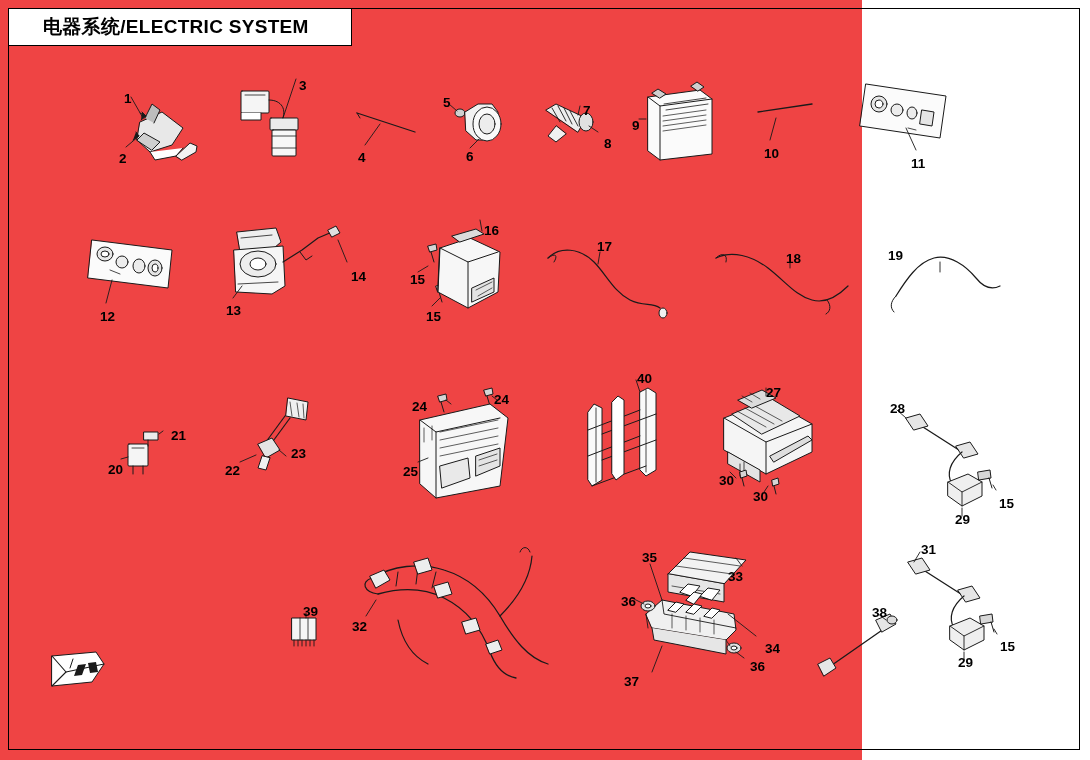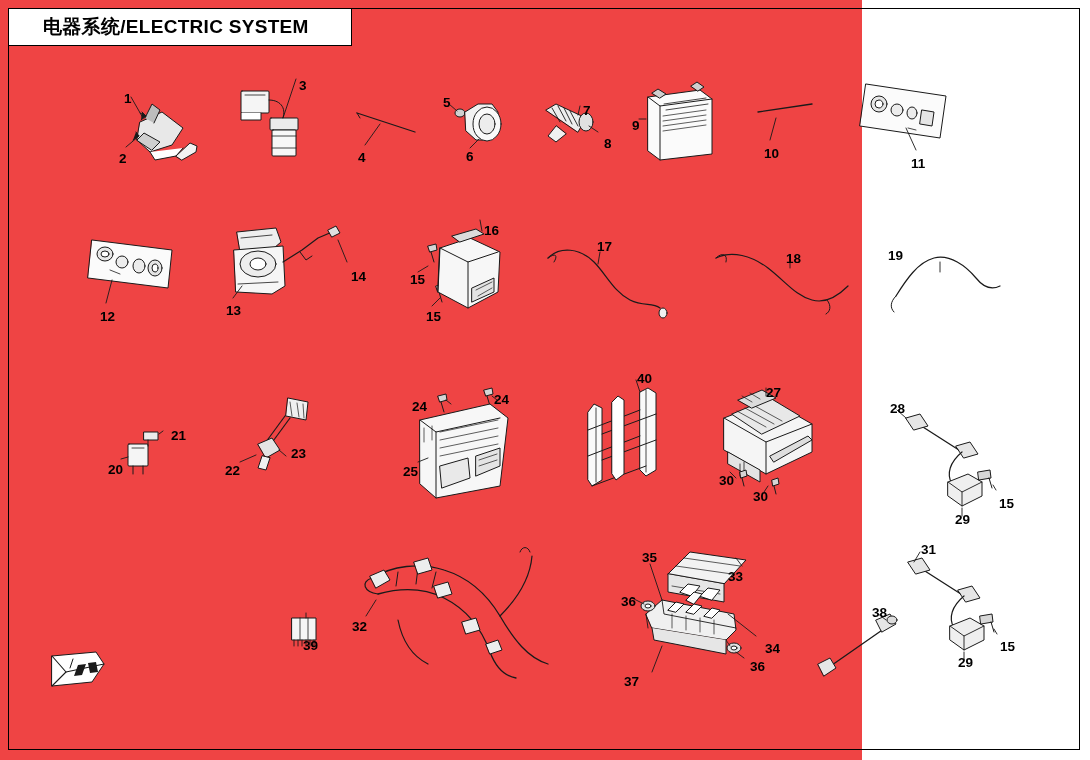--- a/index.html
+++ b/index.html
@@ -437,15 +437,15 @@
   <span class="callout" style="left:958px;top:656px;">29</span>
   <span class="callout" style="left:1000px;top:640px;">15</span>
   <span class="callout" style="left:352px;top:620px;">32</span>
   <span class="callout" style="left:728px;top:558px;margin-top:12px;">33</span>
   <span class="callout" style="left:765px;top:642px;">34</span>
   <span class="callout" style="left:642px;top:551px;">35</span>
   <span class="callout" style="left:621px;top:595px;">36</span>
   <span class="callout" style="left:750px;top:660px;">36</span>
   <span class="callout" style="left:624px;top:675px;text-align:right;">37</span>
   <span class="callout" style="left:872px;top:606px;">38</span>
-  <span class="callout" style="left:303px;top:639px;">39</span>
+  <span class="callout" style="left:303px;top:605px;">39</span>
 
 </div>
 
 </body></html>

